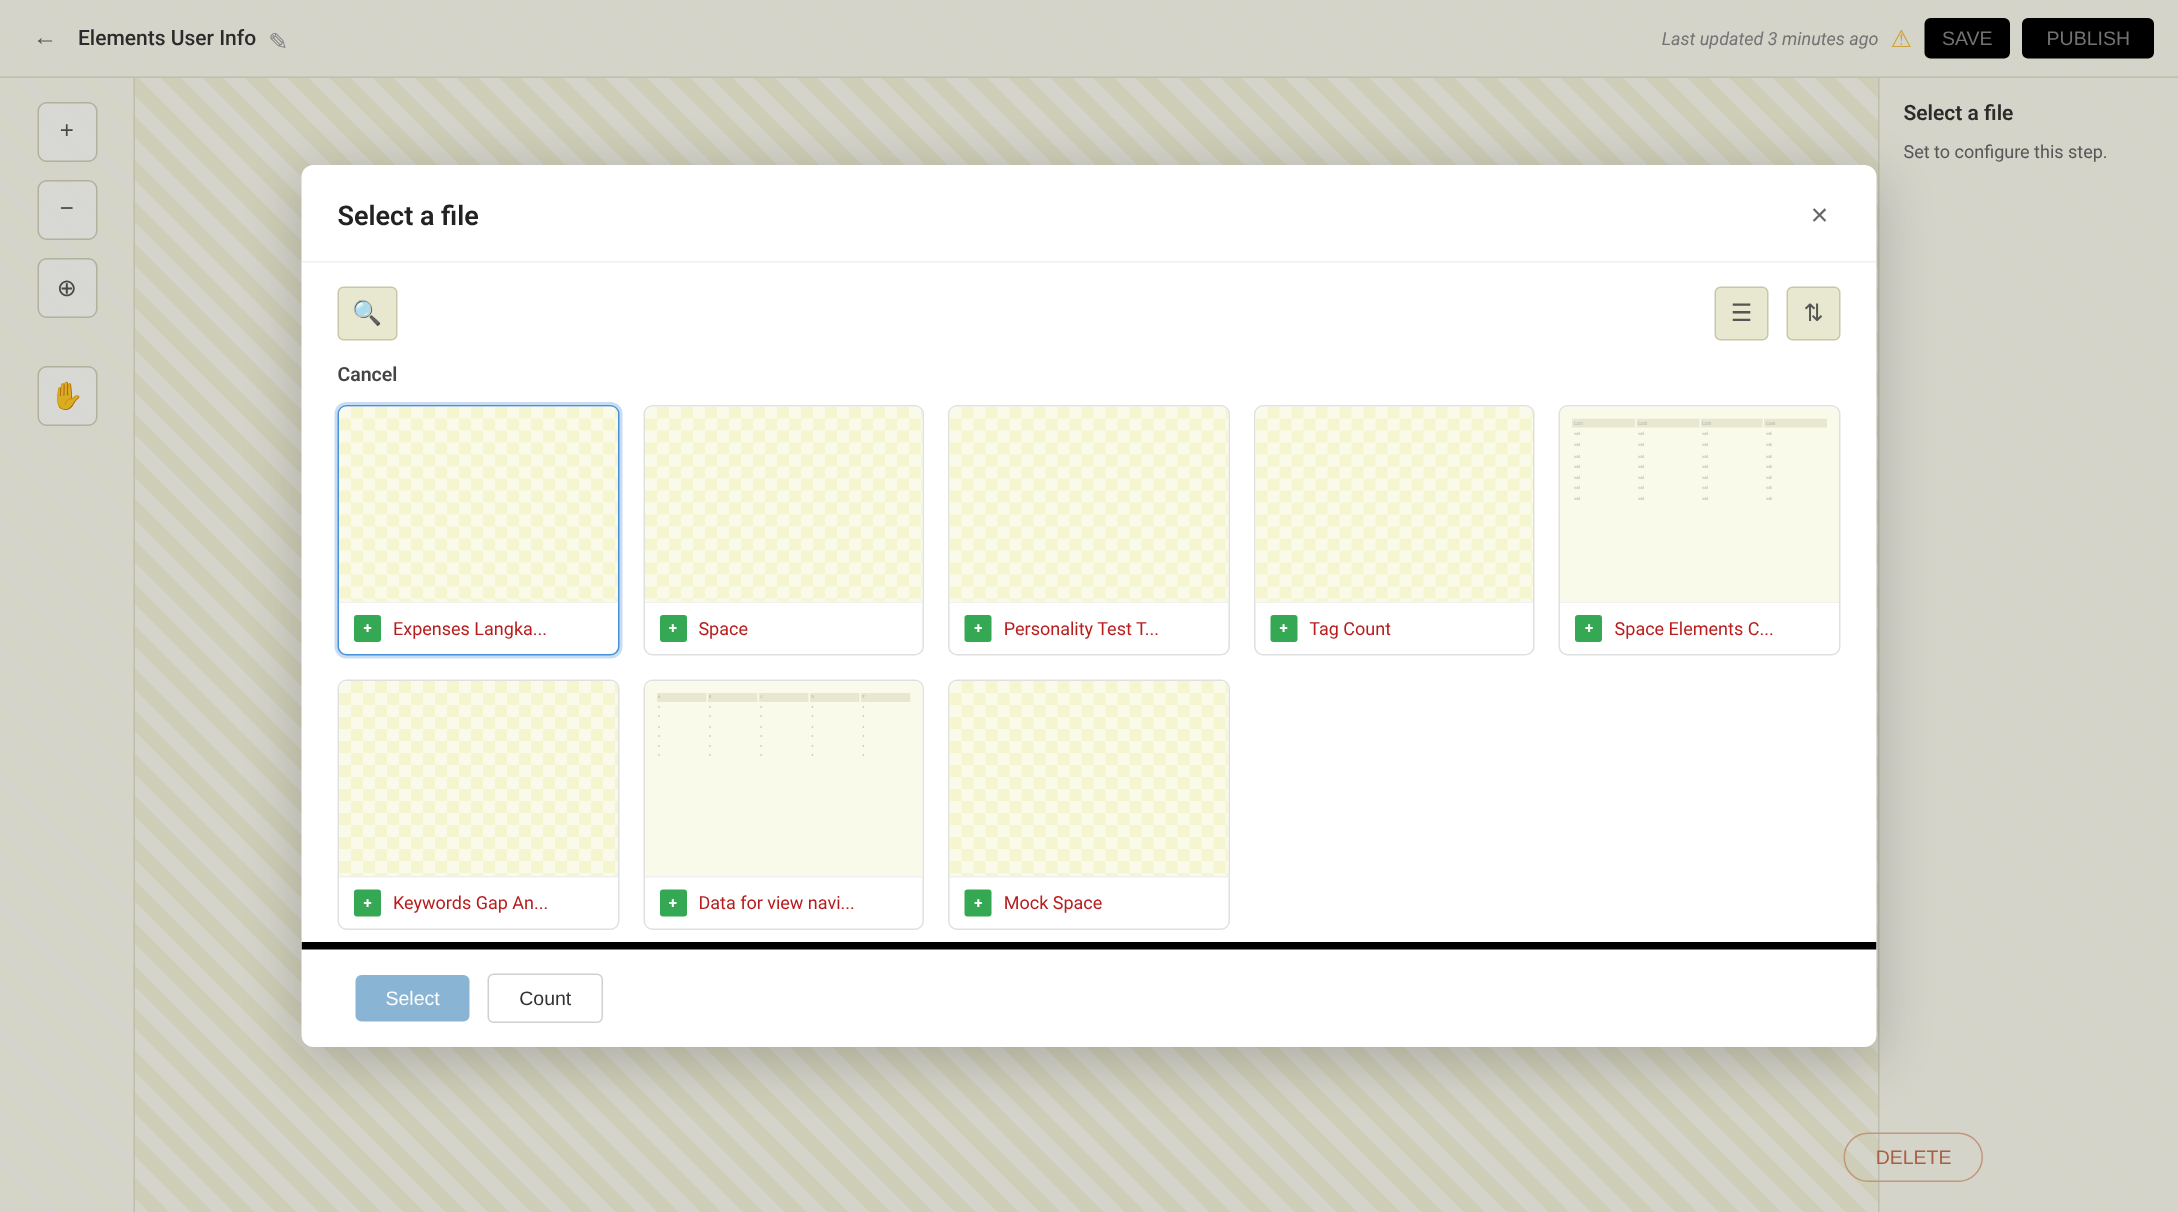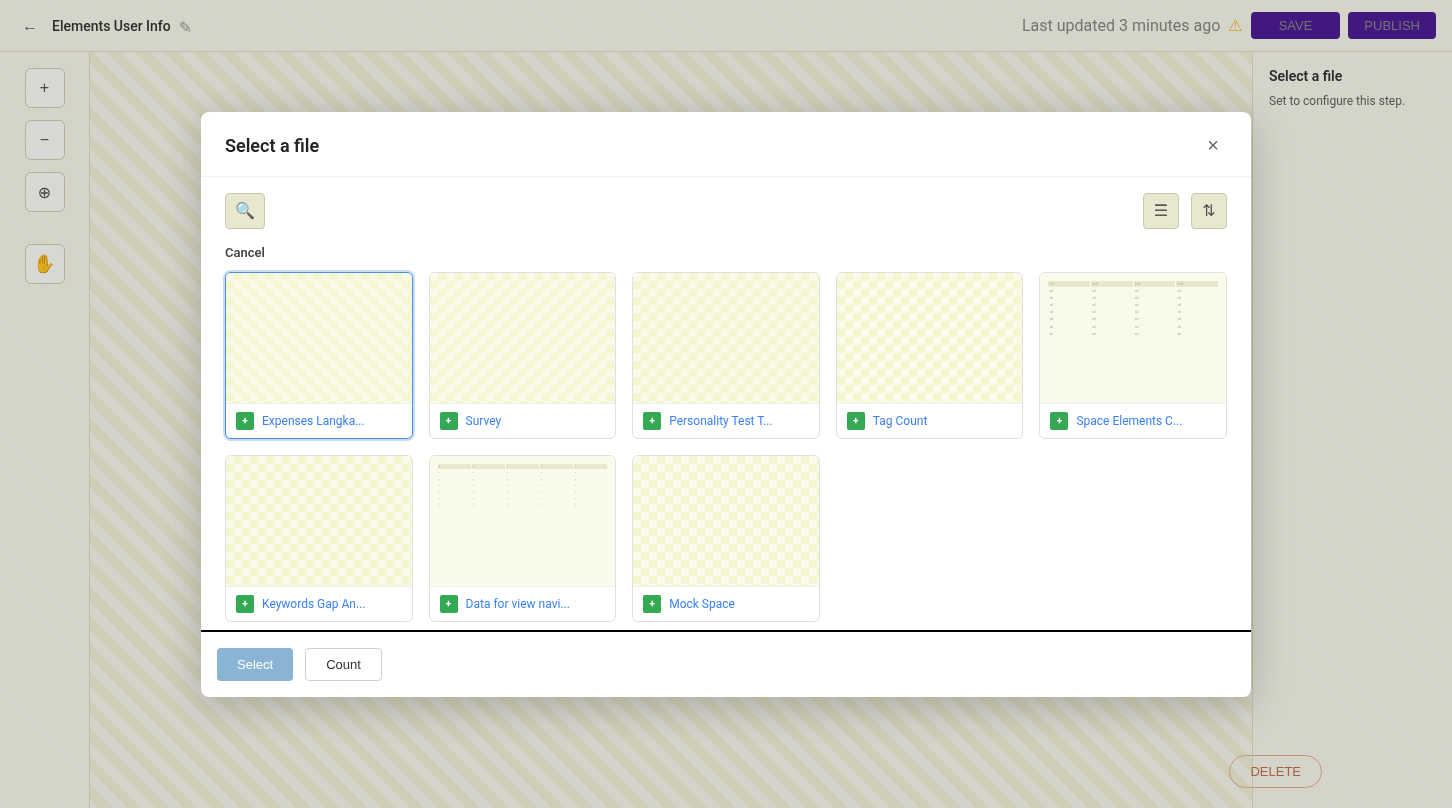--- a/index.html
+++ b/index.html
@@ -54,40 +54,41 @@
       color: #333;
       font-weight: 500;
     }
     .topbar-edit-icon {
       width: 16px; height: 16px;
       color: #999;
       cursor: pointer;
     }
     .topbar-spacer { flex: 1; }
     .topbar-timestamp {
-      font-size: 16px;
+      font-size: 12px;
       color: #888;
+      font-style: italic;
     }
     .topbar-warning-icon {
       color: #f0c040;
       font-size: 16px;
     }
     .topbar-save-btn {
-      padding: 6px 28px;
+      padding: 6px 12px;
       border: none;
-      background: #4c1d95;
+      background: #000000;
       color: #888;
       border-radius: 4px;
       font-size: 13px;
       cursor: not-allowed;
     }
     .topbar-publish-btn {
       padding: 6px 16px;
       border: none;
-      background: #4c1d95;
+      background: #000000;
       color: #888;
       border-radius: 4px;
       font-size: 13px;
       cursor: not-allowed;
     }
 
     
     .left-sidebar {
       position: absolute;
       left: 0; top: 52px; bottom: 0;
@@ -313,39 +314,40 @@
       background: #34a853;
       border-radius: 2px;
       display: flex; align-items: center; justify-content: center;
       color: white;
       font-size: 10px;
       font-weight: bold;
       flex-shrink: 0;
     }
     .file-name {
       font-size: 12px;
-      color: #3b82f6;
+      color: #b91c1c;
       white-space: nowrap;
       overflow: hidden;
       text-overflow: ellipsis;
     }
 
     
     .file-grid-row2 {
       display: grid;
       grid-template-columns: repeat(5, 1fr);
       gap: 16px;
       margin-bottom: 8px;
     }
 
     
     .modal-footer {
-      padding: 16px 16px;
-      border-top: 2px solid #000000;
-      display: flex;
+      padding: 16px 36px;
+      border-top: 5px solid #000000;
+      display: flex;
+      align-items: center;
       gap: 12px;
     }
     .select-btn {
       padding: 8px 20px;
       background: #8ab4d4;
       border: none;
       border-radius: 4px;
       color: #fff;
       font-size: 13px;
       cursor: pointer;
@@ -421,21 +423,21 @@
           <div class="file-info">
             <div class="file-sheet-icon">+</div>
             <span class="file-name">Expenses Langka...</span>
           </div>
         </div>
 
         <div class="file-card">
           <div class="file-thumbnail"></div>
           <div class="file-info">
             <div class="file-sheet-icon">+</div>
-            <span class="file-name">Survey</span>
+            <span class="file-name">Space</span>
           </div>
         </div>
 
         <div class="file-card">
           <div class="file-thumbnail"></div>
           <div class="file-info">
             <div class="file-sheet-icon">+</div>
             <span class="file-name">Personality Test T...</span>
           </div>
         </div>

